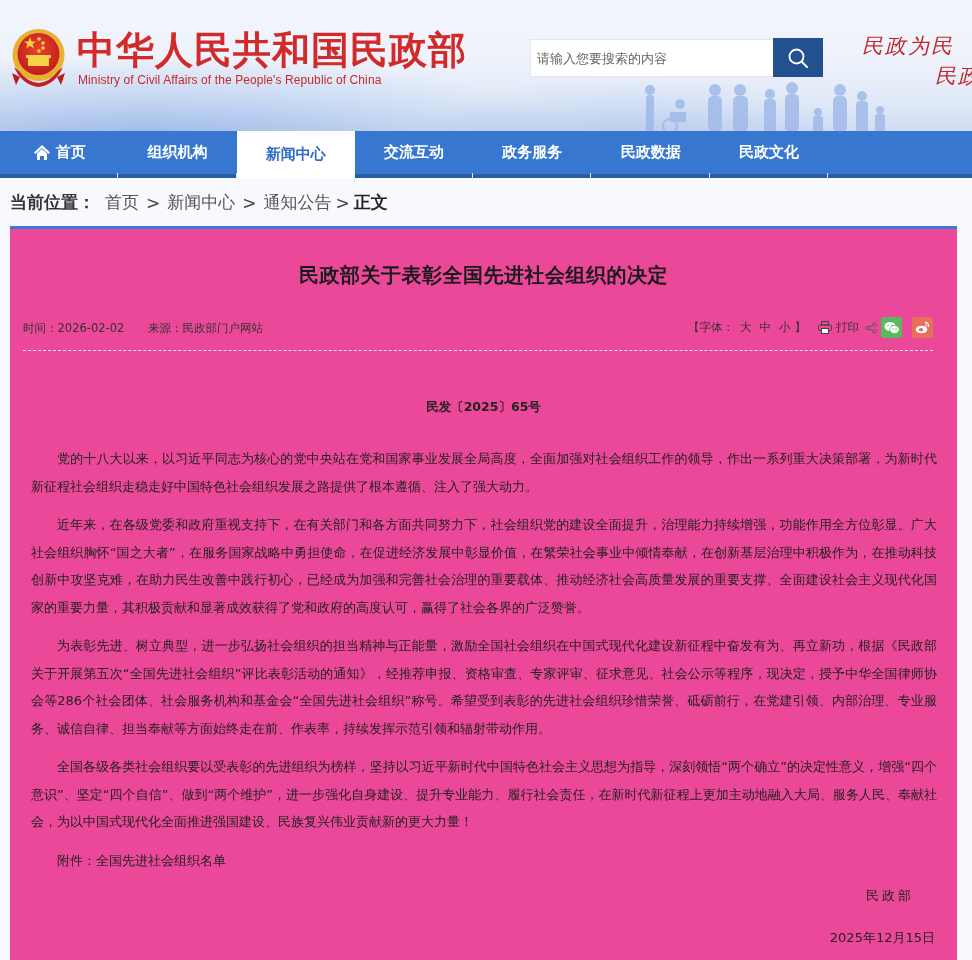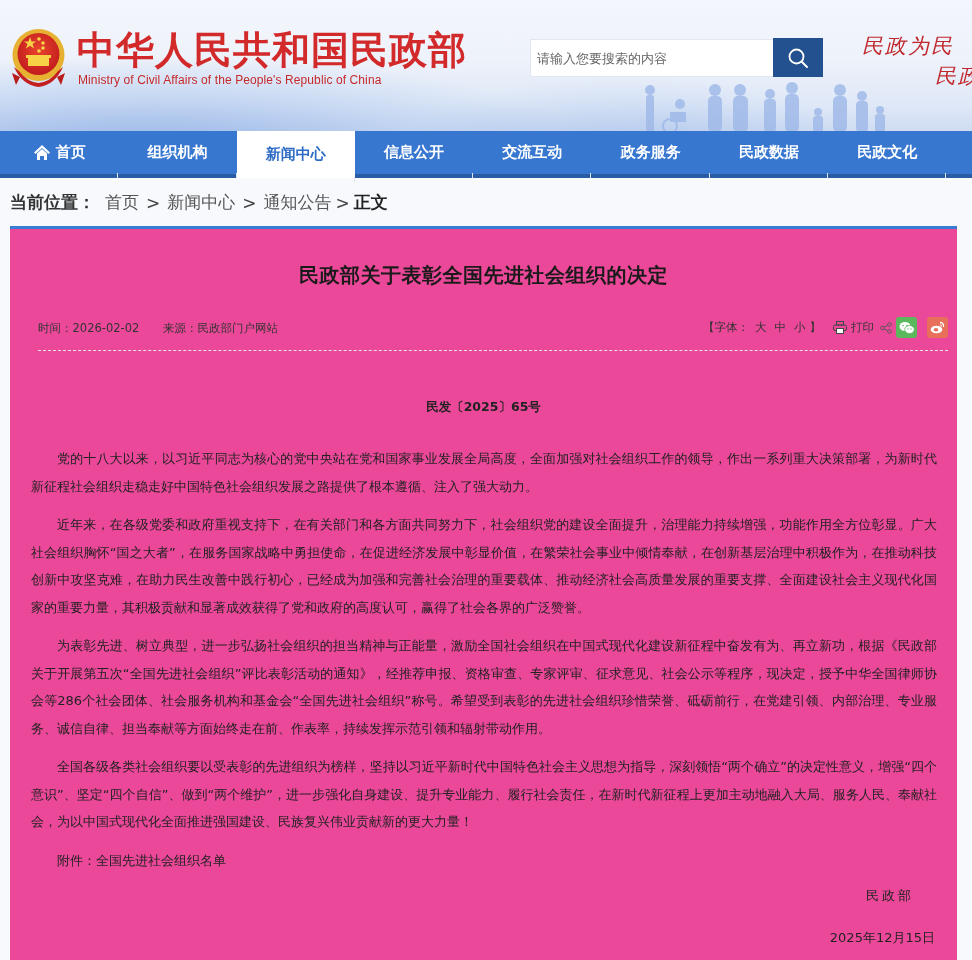--- a/index.html
+++ b/index.html
@@ -87,21 +87,21 @@
   
   .panel {
     position: absolute; left: 10px; top: 226px; width: 947px; height: 954px;
     background: #ec4899; border-top: 3px solid #3a7bd5;
   }
   .article-title {
     position: absolute; left: 0; top: 33px; width: 947px; text-align: center;
     font-size: 20px; font-weight: bold; color: #1a1a1a; letter-spacing: 0.5px;
   }
   .meta {
-    position: absolute; left: 28px; top: 92px; width: 910px; height: 30px;
+    position: absolute; left: 13px; top: 92px; width: 910px; height: 30px;
     border-bottom: 1px dashed #e4e4e4; font-size: 11.5px; color: #333;
   }
   .meta-left { position: absolute; left: 0; top: 0; white-space: nowrap; }
   .meta-left span { margin-right: 20px; }
   .meta-right {
     position: absolute; right: 0; top: -4px; display: flex; align-items: center; white-space: nowrap;
   }
   .fs-label { margin-right: 2px; margin-left: 24px; }
   .fs-opt { margin: 0 4px; cursor: pointer; }
   .print-btn { display: inline-flex; align-items: center; margin-left: 12px; }
@@ -206,23 +206,20 @@
         <path d="M4,9.5 L9,5 L14,9.5 V16 H11 V12 H7 V16 H4 Z" fill="#fff"></path>
       </svg>
     </span>
     <span>首页</span>
   </div>
   <div class="nav-item">
       <span>组织机构</span>
     </div>
   <div class="nav-item active">
       <span>新闻中心</span>
-    </div>
-  <div class="nav-item">
-      <span>信息公开</span>
     </div>
   <div class="nav-item">
       <span>交流互动</span>
     </div>
   <div class="nav-item">
       <span>政务服务</span>
     </div>
   <div class="nav-item">
       <span>民政数据</span>
     </div>

